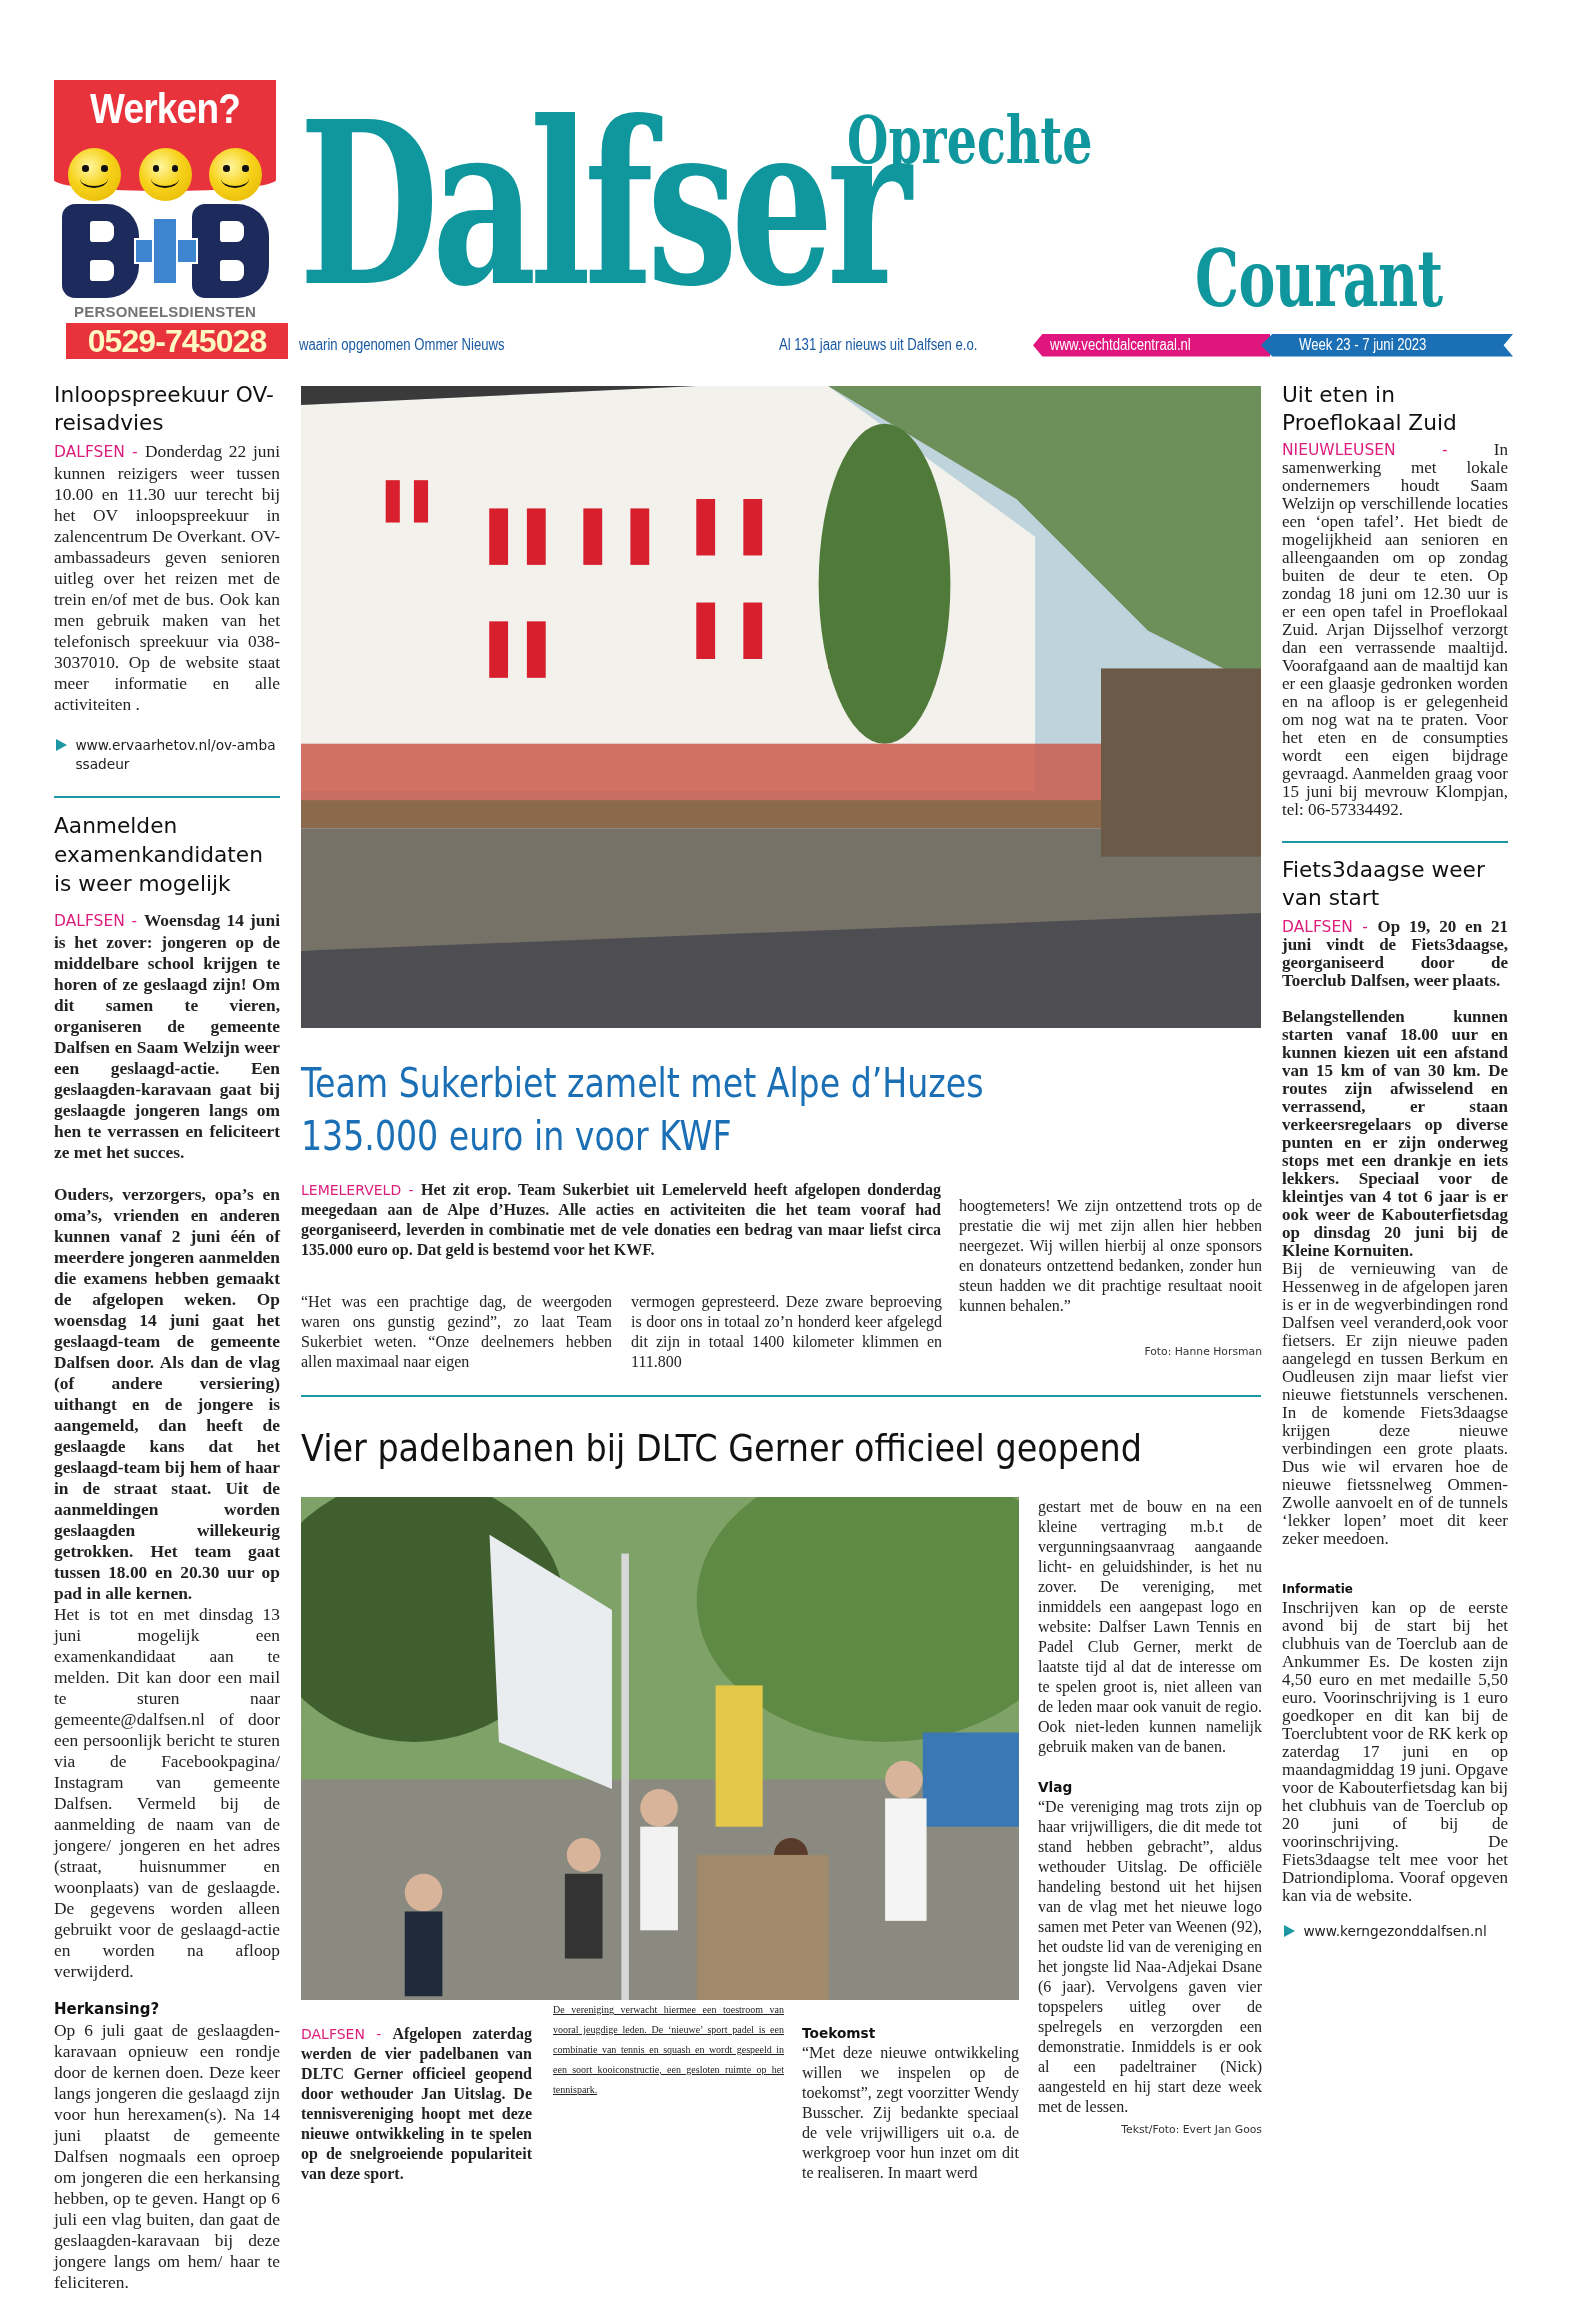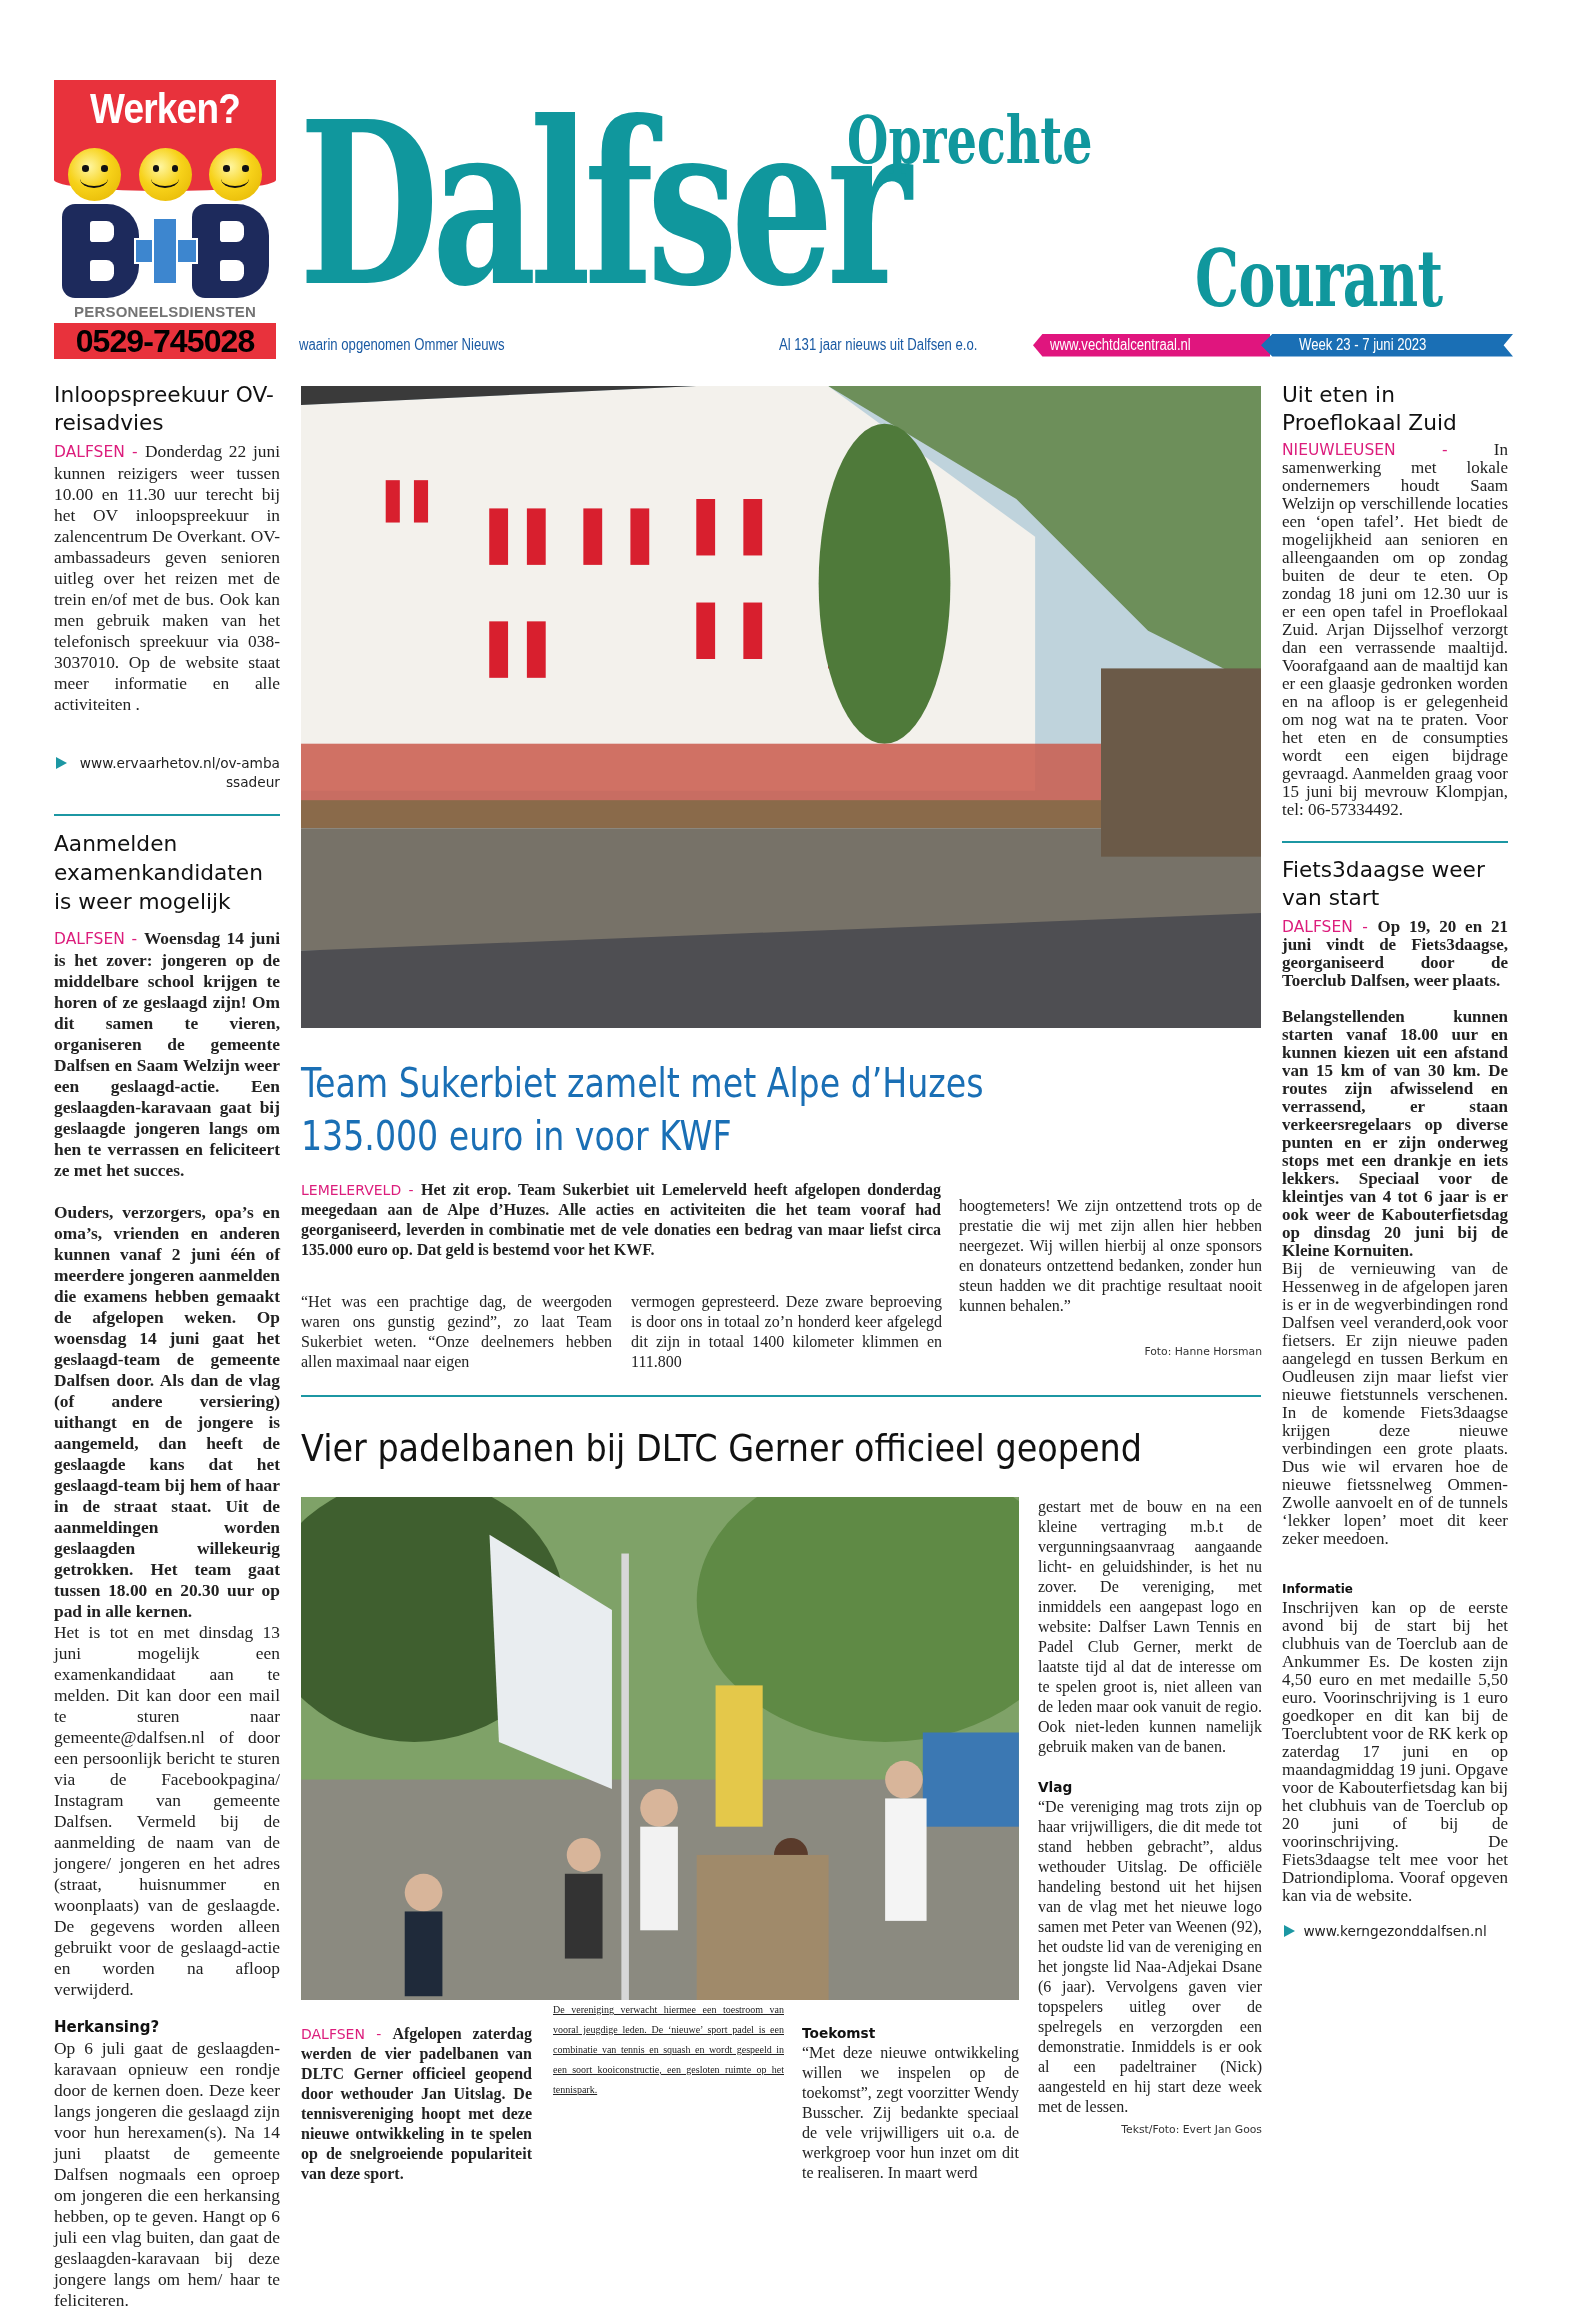--- a/index.html
+++ b/index.html
@@ -16,21 +16,21 @@
   #ad .smiley::before { content:""; position:absolute; left:14px; top:17px; width:6.6px; height:6.6px; background:#111; border-radius:50%; box-shadow: 19px 0 0 #111; }
   #ad .smiley::after { content:""; position:absolute; left:12.2px; top:21px; width:28px; height:17px; border-bottom:2.8px solid #111; border-radius:0 0 50% 50%; }
   #ad .bb { position:absolute; left:7.5px; top:124px; width:207px; height:94px; }
   #ad .bb .b { position:absolute; top:0; width:77px; height:94px; background:#1d2a5c; border-radius: 13px 32px 32px 13px; }
   #ad .bb .b::before, #ad .bb .b::after { content:""; position:absolute; left:28px; width:24.5px; height:21px; background:#fff; border-radius:2.8px 7.5px 7.5px 2.8px; }
   #ad .bb .b::before { top:17px; } #ad .bb .b::after { top:56px; }
   #ad .bb .b1 { left:0; } #ad .bb .b2 { left:130px; }
   #ad .bb .plus-v { position:absolute; left:90px; top:13px; width:26px; height:68px; background:#3d86cf; border:2.8px solid #fff; }
   #ad .bb .plus-h { position:absolute; left:72px; top:34px; width:64px; height:26px; background:#3d86cf; border:2.8px solid #fff; }
   #ad .pers { position:absolute; left:0; top:222px; width:222px; text-align:center; color:#737373; font: 900 15px/19px "Liberation Sans", sans-serif; letter-spacing:0.2px; }
-  #ad .phone { position:absolute; left:0; top:243px; width:222px; height:36px; background:#e8323c; color:#000000; text-align:center; font: 900 32px/36px "Liberation Sans", sans-serif; transform-origin: center; letter-spacing:-0.9px; }
+  #ad .phone { position:absolute; left:12px; top:243px; width:222px; height:36px; background:#e8323c; color:#fef9c3; text-align:center; font: 900 32px/36px "Liberation Sans", sans-serif; transform-origin: center; letter-spacing:-0.9px; }
 
   
   #mast { left: 299px; top: 94px; width: 1215px; height: 235px; color:#0e9aa0; }
   #mast .dalfser { position:absolute; left:0; top:-7.5px; font: 900 224px/235px "DejaVu Serif", serif; letter-spacing:-9.4px; transform: scaleX(0.72); transform-origin:left top; color:#10979d; }
   #mast .oprechte { position:absolute; left:548px; top:9.4px; font: 900 66px/75px "DejaVu Serif", serif; transform: scaleX(0.72); transform-origin:left top; color:#10979d; }
   #mast .courant { position:absolute; left:896px; top:141px; font: 900 79px/87px "DejaVu Serif", serif; transform: scaleX(0.7); transform-origin:left top; color:#10979d; letter-spacing:-0.9px; }
 
   
   #strip { left: 299px; top: 334px; width: 1215px; height: 22.6px; }
   #strip .sub1 { position:absolute; left:0; top:0; font: 16px/22.6px "Liberation Sans", sans-serif; color:#1a5aa3; transform: scaleX(0.82); transform-origin:left; white-space:nowrap; }
@@ -90,21 +90,21 @@
   <div class="url"><span>www.vechtdalcentraal.nl</span></div>
   <div class="week"><span>Week 23 - 7 juni 2023</span></div>
 </div>
 
 <div class="col" style="left:54px; top:381px; width:226px;">
   <div>
     <h2 class="head" style="font-size:21.7px; line-height:28px; margin-bottom:3.8px;">Inloopspreekuur OV-reisadvies</h2>
     <div class="body">
       <span class="loc">DALFSEN - </span><span>Donderdag 22 juni kunnen reizigers weer tussen 10.00 en 11.30 uur terecht bij het OV inloopspreekuur in zalencentrum De Overkant. OV- ambassadeurs geven senioren uitleg over het reizen met de trein en/of met de bus. Ook kan men gebruik maken van het telefonisch spreekuur via 038-3037010. Op de website staat meer informatie en alle activiteiten .</span>
     </div>
-    <div class="link" style="margin-top:39px;text-align:right;">
+    <div class="link" style="margin-top:21px;">
       <span class="tri"></span>
       <span style="word-break:break-all;">www.ervaarhetov.nl/ov-ambassadeur</span>
     </div>
   </div>
   <div class="rule" style="margin-top:22.6px;"></div>
   <div style="margin-top:13px;">
     <h2 class="head" style="font-size:21.7px; line-height:29px; margin-bottom:12.2px;">Aanmelden examenkandidaten is weer mogelijk</h2>
     <div class="body bold">
       <span class="loc">DALFSEN - </span><span>Woensdag 14 juni is het zover: jongeren op de middelbare school krijgen te horen of ze geslaagd zijn! Om dit samen te vieren, organiseren de gemeente Dalfsen en Saam Welzijn weer een geslaagd-actie. Een geslaagden-karavaan gaat bij geslaagde jongeren langs om hen te verrassen en feliciteert ze met het succes.</span>
     </div>

